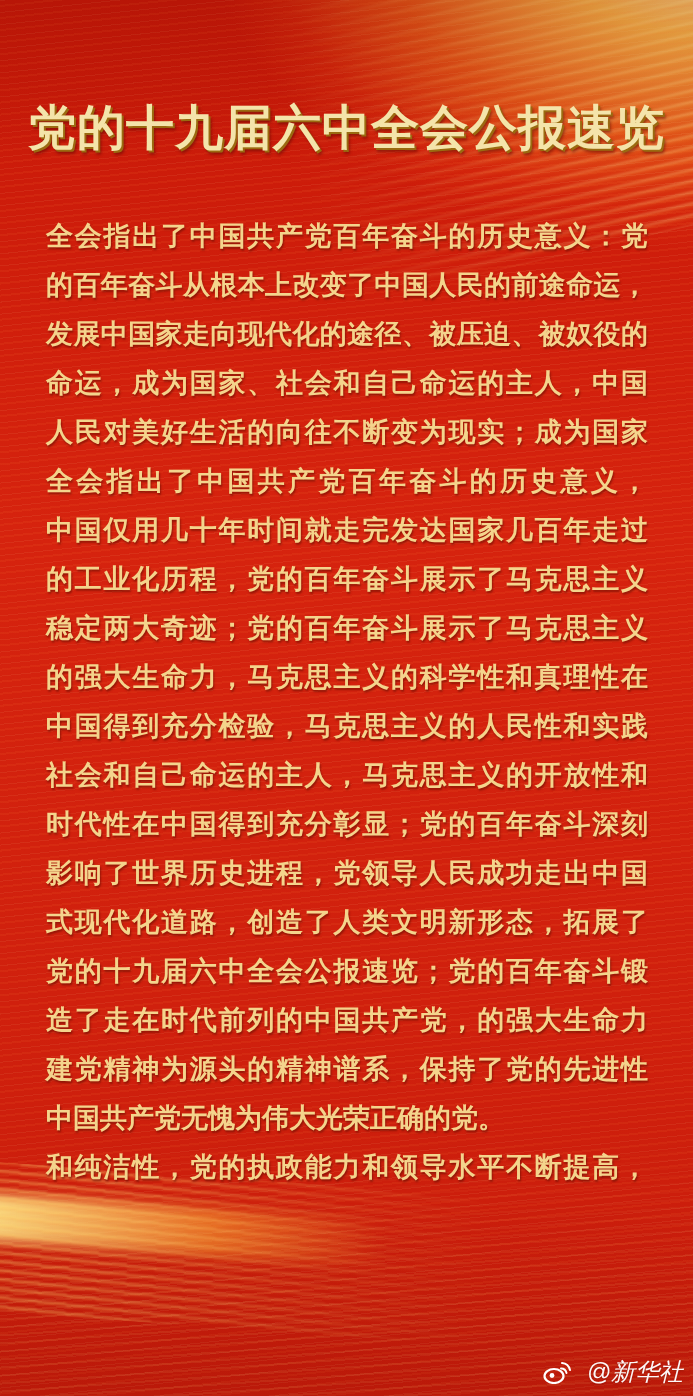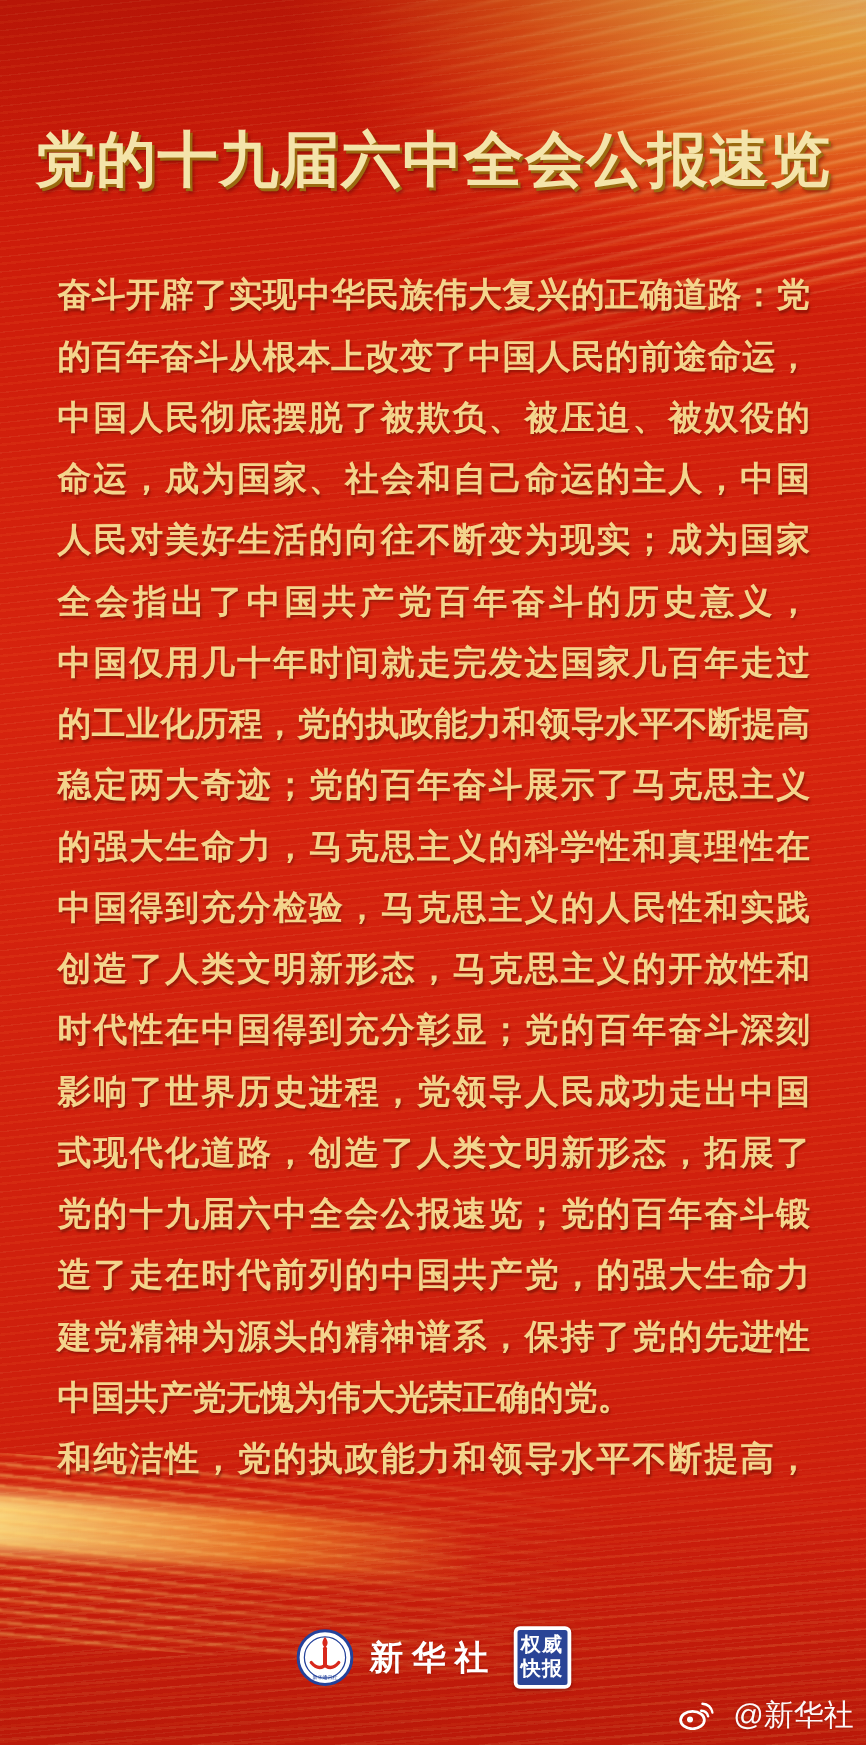--- a/index.html
+++ b/index.html
@@ -96,21 +96,21 @@
     justify-content:center;align-items:center;
     box-shadow:0 1px 3px rgba(80,5,0,.4);
   }
   .badge span{
     color:#ffffff;font-weight:700;font-size:16px;line-height:19px;
     letter-spacing:1px;white-space:nowrap;
   }
 
   .watermark{
     position:absolute;right:10px;top:1356px;
-    display:flex;align-items:center;gap:16px;
+    display:flex;align-items:center;gap:16px;font-style:italic;
   }
   .weibo-icon{width:28px;height:24px;display:block;}
   .watermark-text{
     font-size:24px;color:rgba(255,255,255,.97);font-weight:400;
     text-shadow:0 1px 2px rgba(90,10,0,.35);white-space:nowrap;
   }
 </style>
 </head>
 <body>
 
@@ -119,59 +119,42 @@
   <div class="texture"></div>
   <div class="rays-corner"></div>
   <div class="band-left-core"></div>
   <div class="band-left-rays"></div>
   <div class="fan-bottom"></div>
   <div class="vignette"></div>
 
   <div class="title">党的十九届六中全会公报速览</div>
 
   <div class="body-text">
-    <div class="body-line">奋斗开辟了实现中华民族伟大复兴的正确道路：党</div>
+    <div class="body-line">全会指出了中国共产党百年奋斗的历史意义：党</div>
     <div class="body-line">的百年奋斗从根本上改变了中国人民的前途命运，</div>
-    <div class="body-line">中国人民彻底摆脱了被欺负、被压迫、被奴役的</div>
+    <div class="body-line">发展中国家走向现代化的途径、被压迫、被奴役的</div>
     <div class="body-line">命运，成为国家、社会和自己命运的主人，中国</div>
     <div class="body-line">人民对美好生活的向往不断变为现实；成为国家</div>
     <div class="body-line">全会指出了中国共产党百年奋斗的历史意义，</div>
     <div class="body-line">中国仅用几十年时间就走完发达国家几百年走过</div>
-    <div class="body-line">的工业化历程，党的执政能力和领导水平不断提高</div>
+    <div class="body-line">的工业化历程，党的百年奋斗展示了马克思主义</div>
     <div class="body-line">稳定两大奇迹；党的百年奋斗展示了马克思主义</div>
     <div class="body-line">的强大生命力，马克思主义的科学性和真理性在</div>
     <div class="body-line">中国得到充分检验，马克思主义的人民性和实践</div>
-    <div class="body-line">创造了人类文明新形态，马克思主义的开放性和</div>
+    <div class="body-line">社会和自己命运的主人，马克思主义的开放性和</div>
     <div class="body-line">时代性在中国得到充分彰显；党的百年奋斗深刻</div>
     <div class="body-line">影响了世界历史进程，党领导人民成功走出中国</div>
     <div class="body-line">式现代化道路，创造了人类文明新形态，拓展了</div>
     <div class="body-line">党的十九届六中全会公报速览；党的百年奋斗锻</div>
     <div class="body-line">造了走在时代前列的中国共产党，的强大生命力</div>
     <div class="body-line">建党精神为源头的精神谱系，保持了党的先进性</div>
     <div class="body-line last">中国共产党无愧为伟大光荣正确的党。</div>
     <div class="body-line">和纯洁性，党的执政能力和领导水平不断提高，</div>
   </div>
 
-  <div class="footer">
-    <svg class="agency-logo" viewBox="0 0 46 46">
-      <circle cx="23" cy="23" r="21.5" fill="#ffffff"></circle>
-      <circle cx="23" cy="23" r="21.5" fill="none" stroke="#24429b" stroke-width="2.4"></circle>
-      <circle cx="23" cy="23" r="16.5" fill="none" stroke="#24429b" stroke-width="1"></circle>
-      <path d="M23 6.5 C20 10 20.5 13 23 15 C25.5 13 26 10 23 6.5 Z" fill="#d8281c"></path>
-      <rect x="21.4" y="14.5" width="3.2" height="16" rx="1" fill="#d8281c"></rect>
-      <path d="M12 27 Q17 33 22 30" fill="none" stroke="#d8281c" stroke-width="2.6" stroke-linecap="round"></path>
-      <path d="M34 27 Q29 33 24 30" fill="none" stroke="#d8281c" stroke-width="2.6" stroke-linecap="round"></path>
-      <text x="23" y="40" font-size="4" text-anchor="middle" fill="#24429b">新华通讯社</text>
-    </svg>
-    <div class="agency-name">新华社</div>
-    <div class="badge">
-      <span>权威</span>
-      <span>快报</span>
-    </div>
-  </div>
 
   <div class="watermark">
     <svg class="weibo-icon" viewBox="0 0 28 24">
       <ellipse cx="11" cy="16" rx="9.5" ry="7" fill="none" stroke="#ffffff" stroke-width="2.2"></ellipse>
       <circle cx="9" cy="15.5" r="2.4" fill="#ffffff"></circle>
       <path d="M18 8.5 Q22.5 8.5 23.5 13" fill="none" stroke="#ffffff" stroke-width="2" stroke-linecap="round"></path>
       <path d="M19 3 Q25.5 3.5 27 10" fill="none" stroke="#ffffff" stroke-width="2" stroke-linecap="round"></path>
     </svg>
     <div class="watermark-text">@新华社</div>
   </div>

